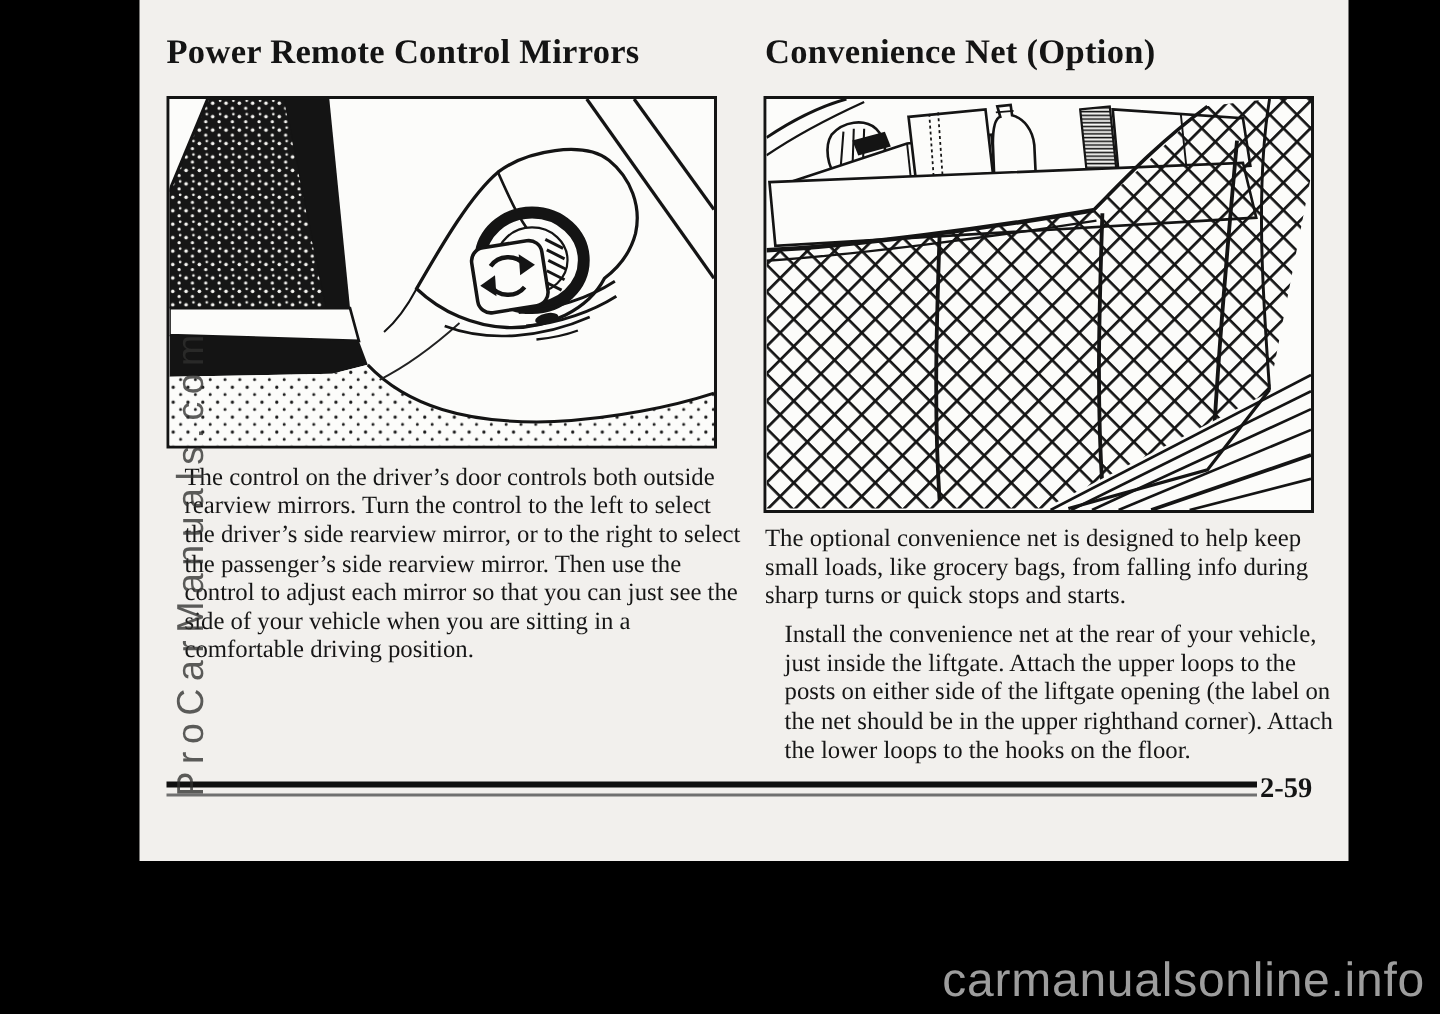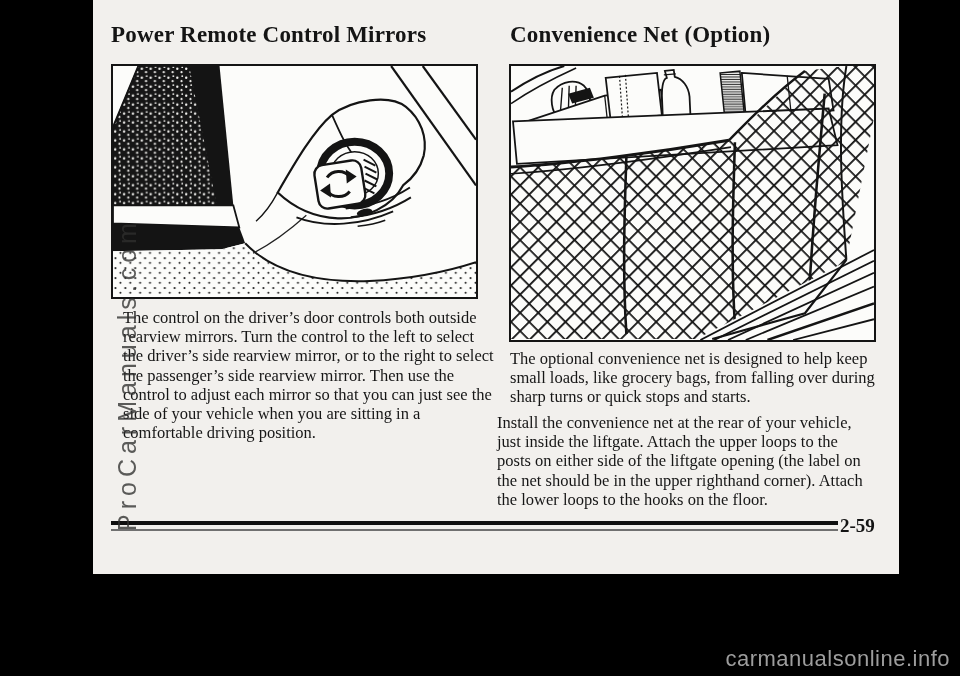--- a/index.html
+++ b/index.html
@@ -31,40 +31,40 @@
   #figure-net    { left:416px; top:64px; width:363px; height:274px; }
   .figure svg { display:block; width:100%; height:100%; }
   .para {
     position:absolute;
     font-size:16.5px; line-height:19.2px; color:#161616;
     margin:0;
   }
   #lp1 { left:30px;  top:308px; width:374px; }
   #lp2 { left:18px;  top:441px; width:378px; }
   #rp1 { left:417px; top:349px; width:374px; }
-  #rp2 { left:404px; top:413px; width:374px; }
+  #rp2 { left:430px; top:413px; width:374px; }
   .rule { position:absolute; left:18px; top:521px; width:727px; }
   .rule .l1 { height:3.5px; background:#101010; }
   .rule .l2 { margin-top:4.5px; height:2px; background:#707070; }
   .page-number {
     position:absolute; left:747px; top:515px;
     font-size:19px; font-weight:bold; color:#141414;text-align:right;
   }
   .vertical-watermark {
     position:absolute; left:20px; top:531px;
     transform:rotate(-90deg); transform-origin:0 0;
     white-space:nowrap;
     font-family:"Liberation Sans", sans-serif;
     font-size:25px; letter-spacing:5px;
     color:rgba(48,48,46,0.78);
   }
   .site-watermark {
     position:absolute; right:10px; bottom:4px;
     font-family:"Liberation Sans", sans-serif;
-    font-size:22px; color:#9d9d9d; letter-spacing:0.5px;
+    font-size:32px; color:#9d9d9d; letter-spacing:0.5px;
   }
 </style>
 </head>
 <body>
 
 <div class="page">
 
   <h1 class="heading" id="heading-left">Power Remote Control Mirrors</h1>
   <h1 class="heading" id="heading-right">Convenience Net (Option)</h1>
 
@@ -181,21 +181,21 @@
         <path d="M220,277 L368,209" stroke-width="1.8"></path>
         <path d="M238,277 L368,223" stroke-width="1.8"></path>
         <path d="M260,277 L368,240" stroke-width="2.5"></path>
         <path d="M286,277 L368,256" stroke-width="1.8"></path>
       </g>
       <path d="M204,276 L298,250 L340,196" stroke="#141414" stroke-width="2.2" fill="none"></path>
     </svg>
   </div>
 
   <p class="para" id="lp1">The control on the driver’s door controls both outside rearview mirrors. Turn the control to the left to select the driver’s side rearview mirror, or to the right to select the passenger’s side rearview mirror. Then use the control to adjust each mirror so that you can just see the side of your vehicle when you are sitting in a comfortable driving position.</p>
-  <p class="para" id="rp1">The optional convenience net is designed to help keep small loads, like grocery bags, from falling over during sharp turns or quick stops and starts.</p>
+  <p class="para" id="rp1">The optional convenience net is designed to help keep small loads, like grocery bags, from falling info during sharp turns or quick stops and starts.</p>
   <p class="para" id="rp2">Install the convenience net at the rear of your vehicle, just inside the liftgate. Attach the upper loops to the posts on either side of the liftgate opening (the label on the net should be in the upper righthand corner). Attach the lower loops to the hooks on the floor.</p>
 
   <div class="rule">
     <div class="l1"></div>
     <div class="l2"></div>
   </div>
   <div class="page-number">2-59</div>
 
   <div class="vertical-watermark">ProCarManuals.com</div>
 </div>

